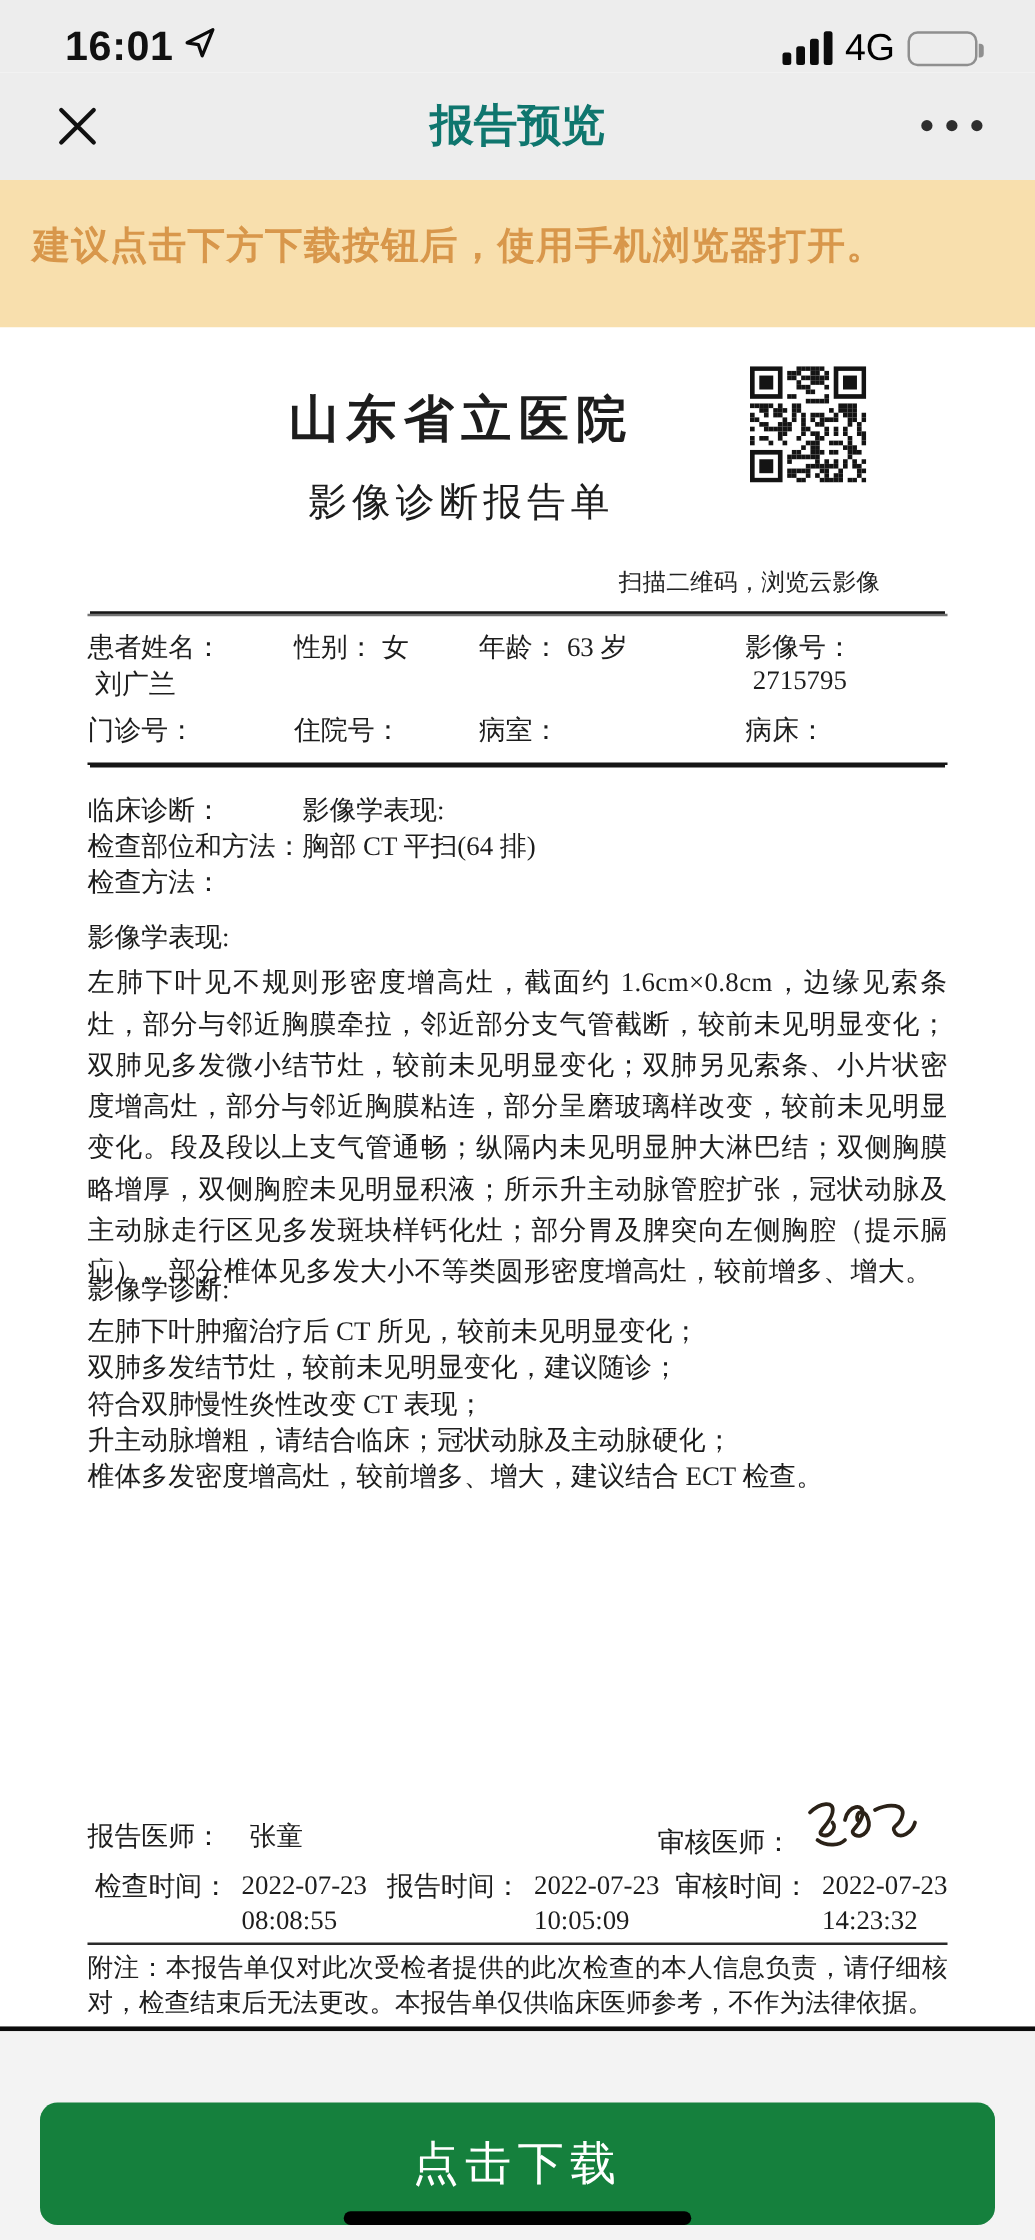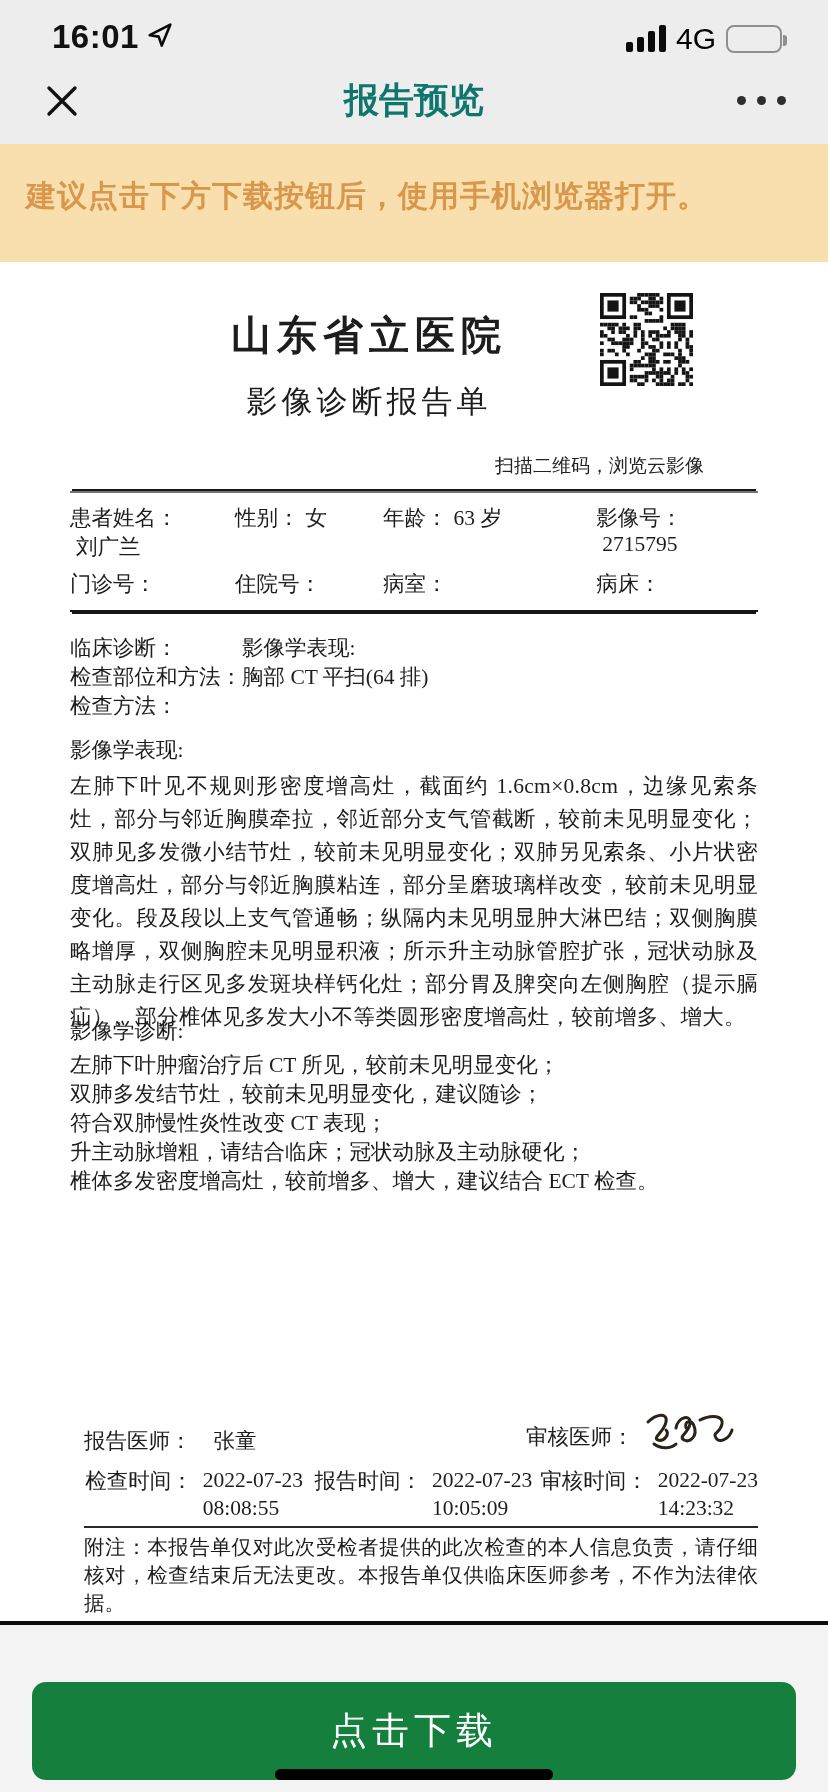--- a/index.html
+++ b/index.html
@@ -53,25 +53,25 @@
   .pt-cell .v { margin-left:6px; }
   .cdx { margin-top:22px; font-size:21.5px; }
   .cdx-row { display:flex; line-height:29px; }
   .cdx-row .lbl { min-width:172px; }
   .findings-label { margin-top:14px; font-size:21.5px; }
   .findings { margin-top:6px; font-size:21.5px; line-height:33px; text-align:justify;
               letter-spacing:.3px; }
   .dx { position:absolute; top:718px; left:70px; right:70px; font-size:21.5px; }
   .dx-label { margin-bottom:6px;margin-top:36px; }
   .dx-line { line-height:29px; }
-  .r-bottom { position:absolute; left:84px; right:70px; bottom:4px; font-size:21.5px; }
+  .r-bottom { position:absolute; left:70px; right:70px; bottom:4px; font-size:21.5px; }
   .sign-row { display:flex; align-items:center; height:38px; }
   .sign-row .lbl { white-space:nowrap; }
   .sign-row .v { margin-left:22px; }
-  .sign-right { margin-left:auto; display:flex; align-items:flex-start; width:232px; }
+  .sign-right { margin-left:auto; display:flex; align-items:flex-end; width:232px; }
   .sig-img { margin-left:8px; margin-top:-14px; }
   .time-row { display:grid; grid-template-columns:32.5% 34% 33.5%; margin-top:6px; }
   .time-cell { display:flex;justify-content:flex-end; }
   .time-cell .lbl { white-space:nowrap; }
   .time-cell .v { margin-left:10px; white-space:pre-line; line-height:28px; }
   .note-sep { border-top:2px solid #2a2a2a; margin-top:4px; }
   .note { margin-top:5px; font-size:20.5px; line-height:28px; text-align:justify; }
   .page-edge { height:4px; background:#0c0c0c; }
   
   .download-strip { height:174px; background:#f3f3f3; display:flex; align-items:flex-end;

